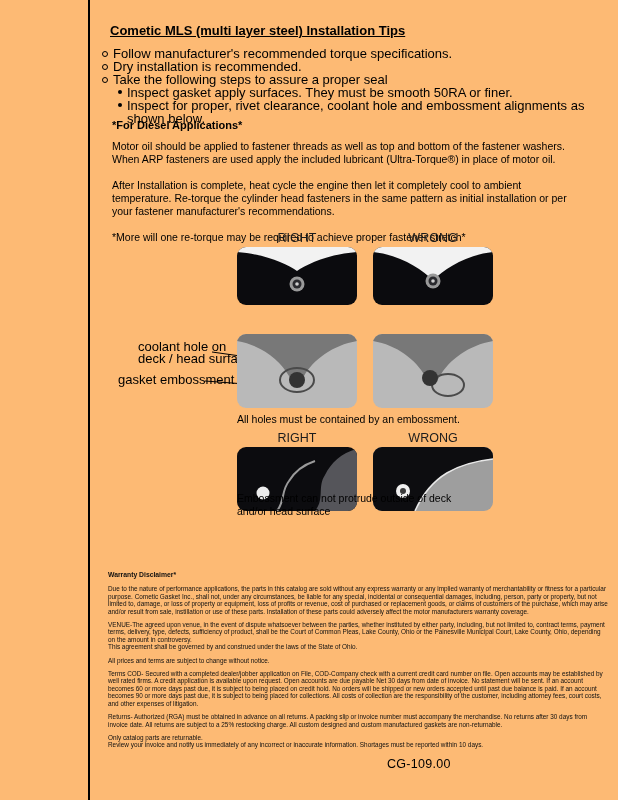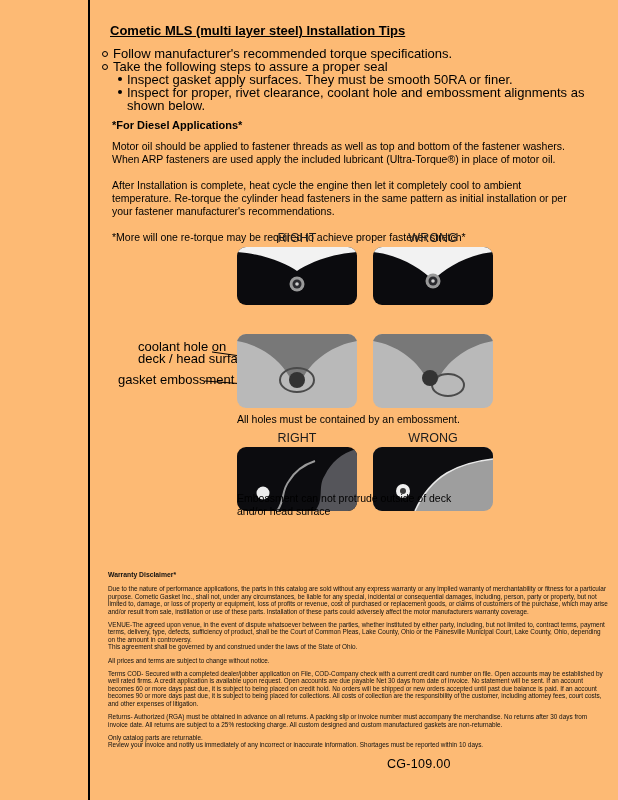--- a/index.html
+++ b/index.html
@@ -44,20 +44,24 @@
 
 <div class="page">
   <div class="left-rule"></div>
 
   <div class="title">Cometic MLS (multi layer steel) Installation Tips</div>
 
   <div class="tips">
     <div class="tip-row">
       <span class="m-hollow"></span>
       <span>Follow manufacturer's recommended torque specifications.</span>
+    </div>
+    <div class="tip-row">
+      <span class="m-hollow"></span>
+      <span>Dry installation is recommended.</span>
     </div>
     <div class="tip-row">
       <span class="m-hollow"></span>
       <span>Take the following steps to assure a proper seal</span>
     </div>
     <div class="tip-row sub">
       <span class="m-solid"></span>
       <span>Inspect gasket apply surfaces.  They must be smooth 50RA or finer.</span>
     </div>
     <div class="tip-row sub">

